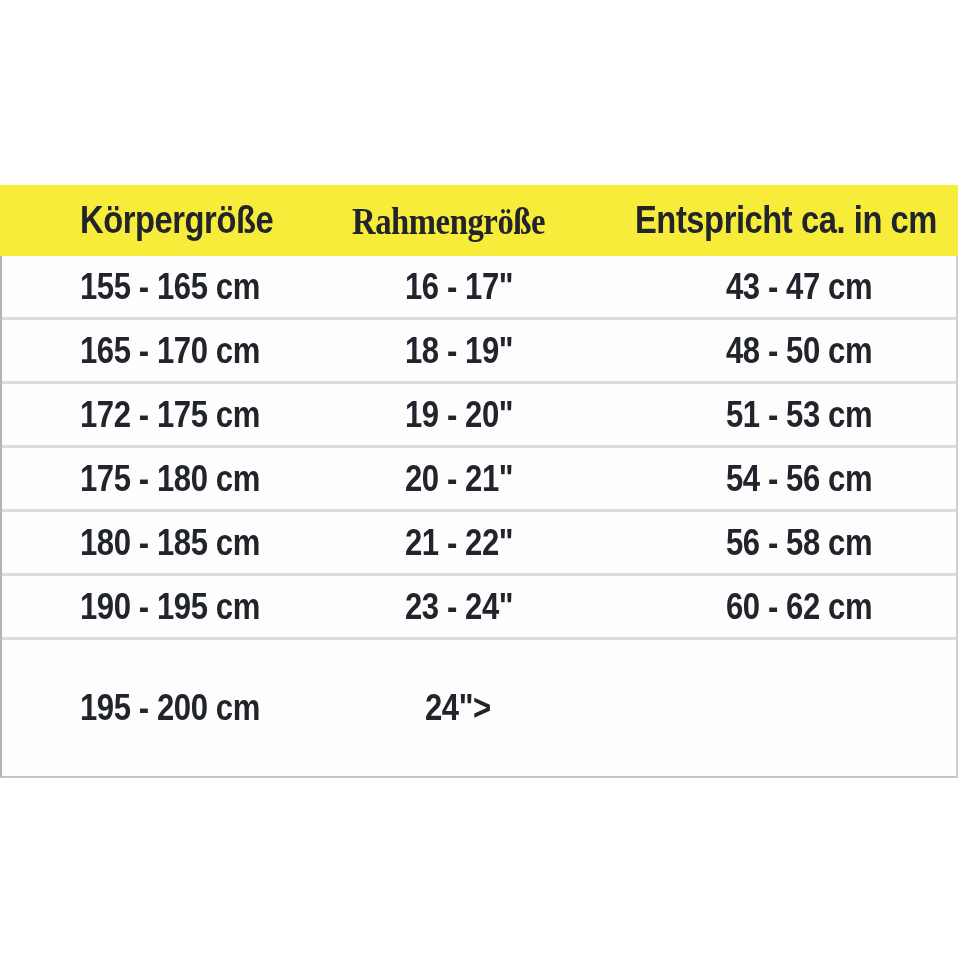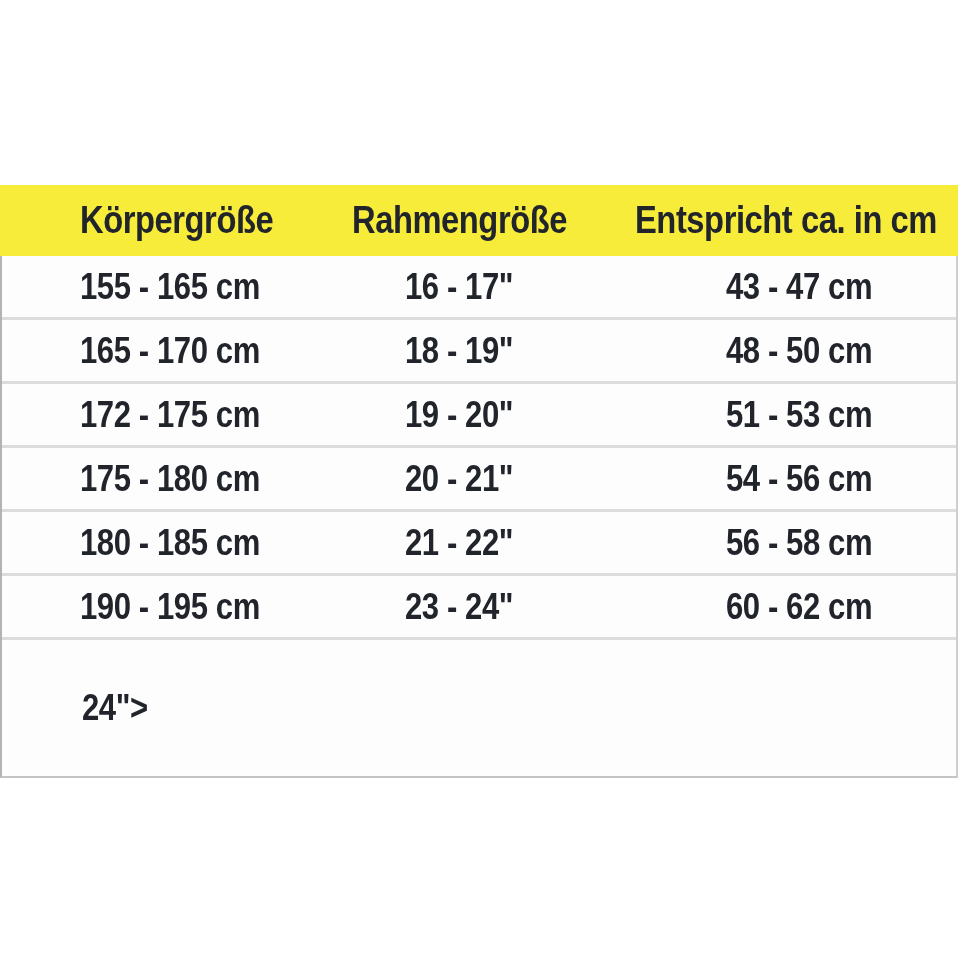--- a/index.html
+++ b/index.html
@@ -55,21 +55,21 @@
   .cell {
     display: flex;
     align-items: center;
     box-sizing: border-box;
     overflow: visible;
   }
   .c0 { width: 315px; }
   .c1 { width: 290px; }
   .c2 { width: 353px; }
   .header-row .c0 { padding-left: 80px; }
-  .header-row .c1 { padding-left: 37px; }
+  .header-row .c1 { padding-left: 37px; font-family: Liberation Serif, serif; }
   .header-row .c2 { padding-left: 30px; }
   .row .c0 { padding-left: 78px; }
   .row .c1 { padding-left: 80px; }
   .row .c2 { padding-left: 101px; }
   .t {
     font-weight: 700;
     font-size: 37px;
     letter-spacing: -0.5px;
     color: #21252B;
     white-space: nowrap;
@@ -158,19 +158,22 @@
             <span class="t">190 - 195 cm</span>
           </div>
           <div class="cell c1">
             <span class="t">23 - 24"</span>
           </div>
           <div class="cell c2">
             <span class="t">60 - 62 cm</span>
           </div>
         </div>
         <div class="row">
+          <div class="cell c0">
+            <span class="t">195 - 200 cm</span>
+          </div>
           <div class="cell c1">
             <span class="t">24"&gt;</span>
           </div>
         </div>
       </div>
   </div>
 </div>
 
 </body></html>

